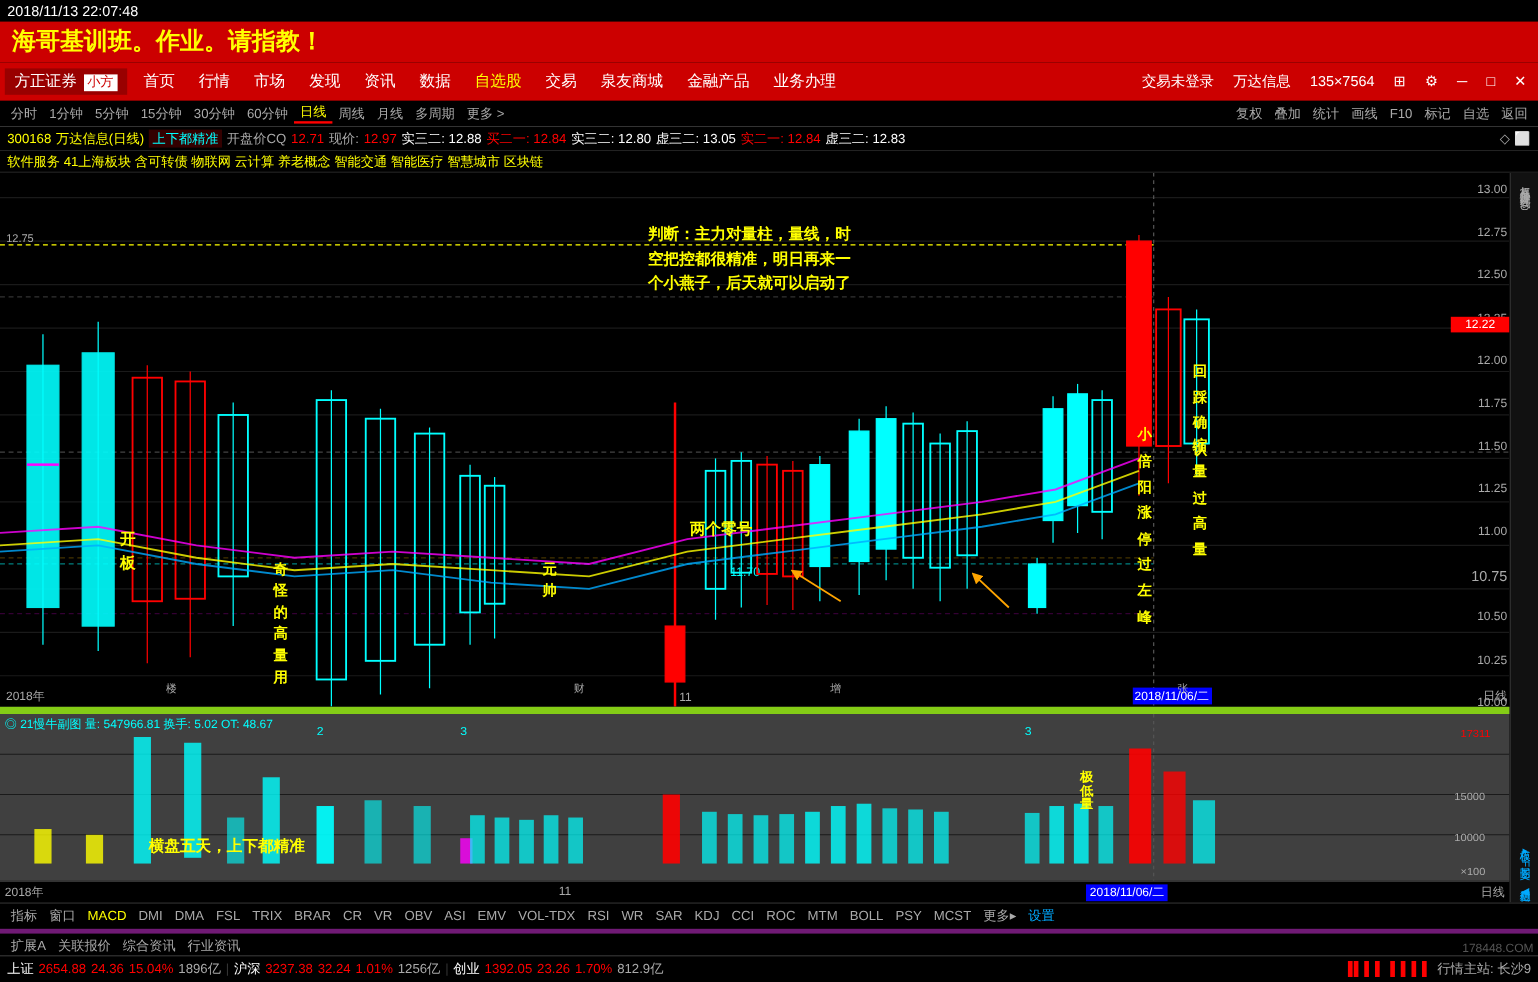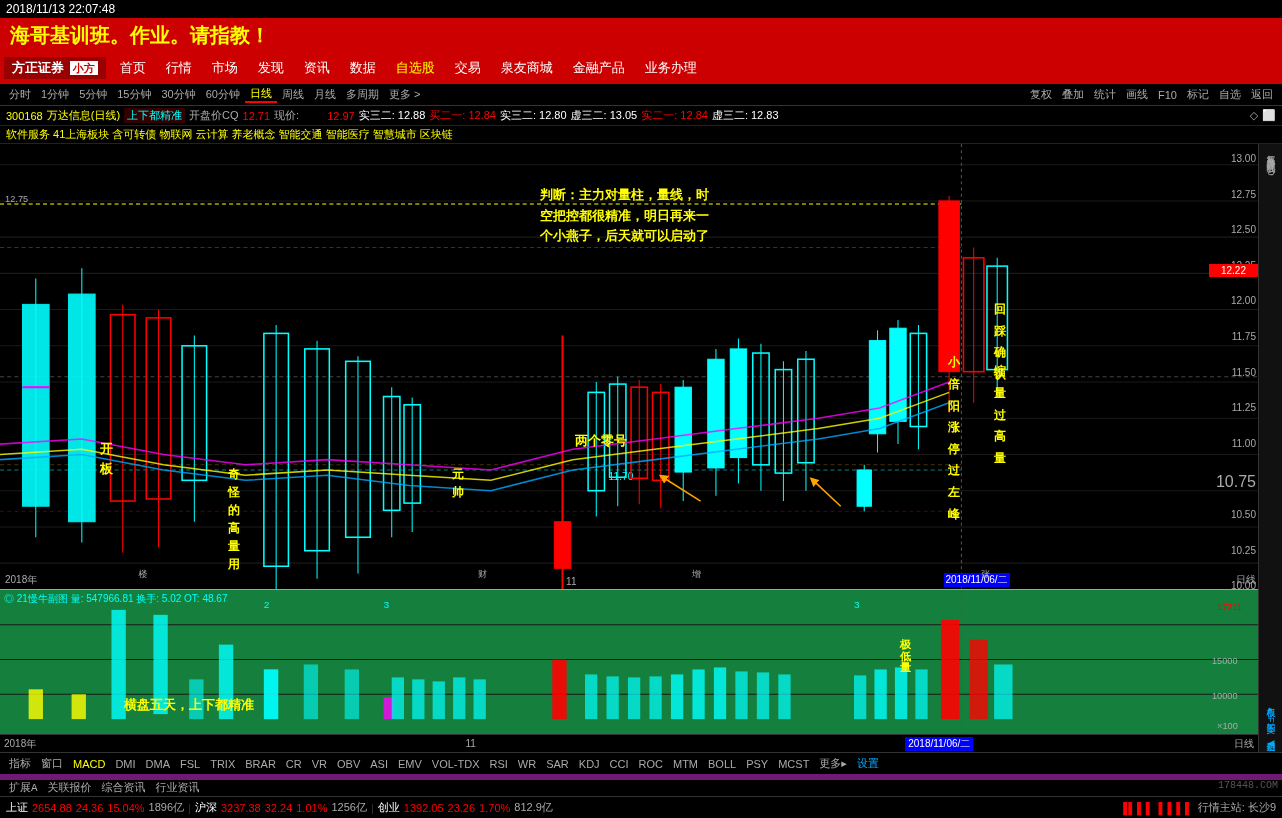--- a/index.html
+++ b/index.html
@@ -6,21 +6,21 @@
     body { width: 1282px; height: 818px; background: #000; font-family: 'SimHei', 'Microsoft YaHei', sans-serif; overflow: hidden; font-size: 12px; color: #fff; }
 
     
     #title-bar { background: #000; color: #fff; font-size: 12px; padding: 2px 6px; display: flex; align-items: center; }
 
     
     #top-banner { background: #c00; color: #ff0; font-size: 20px; font-weight: bold; padding: 4px 10px; line-height: 1.3; }
 
     
     #menu-bar { background: #c00; display: flex; align-items: center; height: 32px; padding: 0 4px; }
-    #menu-logo { color: #fff; font-size: 13px; font-weight: bold; background: #900; padding: 2px 8px; margin-right: 4px; white-space: nowrap; }
+    #menu-logo { color: #fff; font-size: 13px; font-weight: normal; background: #900; padding: 2px 8px; margin-right: 4px; white-space: nowrap; }
     .menu-item { color: #fff; font-size: 13px; padding: 0 10px; cursor: pointer; height: 32px; display: flex; align-items: center; }
     #menu-right { margin-left: auto; display: flex; align-items: center; gap: 4px; color: #fff; font-size: 12px; }
     #menu-right span { padding: 0 6px; }
 
     
     #toolbar { background: #000; display: flex; align-items: center; height: 22px; padding: 0 4px; border-bottom: 1px solid #333; }
     .toolbar-item { color: #aaa; font-size: 11px; padding: 0 5px; cursor: pointer; }
     .toolbar-item.active { color: #fff; border-bottom: 2px solid #f00; }
 
     
@@ -74,20 +74,30 @@
     <div class="menu-item">行情</div>
     <div class="menu-item">市场</div>
     <div class="menu-item">发现</div>
     <div class="menu-item">资讯</div>
     <div class="menu-item">数据</div>
     <div class="menu-item" style="color:#ff0;">自选股</div>
     <div class="menu-item">交易</div>
     <div class="menu-item">泉友商城</div>
     <div class="menu-item">金融产品</div>
     <div class="menu-item">业务办理</div>
+    <div id="menu-right">
+      <span style="cursor:pointer;">交易未登录</span>
+      <span style="cursor:pointer;">万达信息</span>
+      <span>135×7564</span>
+      <span style="cursor:pointer;">⊞</span>
+      <span style="cursor:pointer;">⚙</span>
+      <span style="cursor:pointer;">─</span>
+      <span style="cursor:pointer;">□</span>
+      <span style="cursor:pointer;">✕</span>
+    </div>
   </div>
 
   <div id="toolbar">
     <span class="toolbar-item">分时</span>
     <span class="toolbar-item">1分钟</span>
     <span class="toolbar-item">5分钟</span>
     <span class="toolbar-item">15分钟</span>
     <span class="toolbar-item">30分钟</span>
     <span class="toolbar-item">60分钟</span>
     <span class="toolbar-item active" style="color:#ff0;border-bottom:2px solid #f00;">日线</span>
@@ -106,21 +116,21 @@
     <span class="toolbar-item">返回</span>
   </div>
 
   <div id="stock-info">
     <span style="color:#ff0;cursor:pointer;">300168</span>
     <span style="color:#ff0;">万达信息(日线)</span>
     <span style="color:#0ff;background:#300;padding:0 3px;">上下都精准</span>
     <span style="color:#aaa;">开盘价CQ</span>
     <span style="color:#f00;">12.71</span>
     <span style="color:#aaa;">现价:</span>
-    <span style="color:#f00;margin-left:24px;">12.97</span>
+    <span style="color:#f00;">12.97</span>
     <span style="color:#fff;">实三二: 12.88</span>
     <span style="color:#f00;">买二一: 12.84</span>
     <span style="color:#fff;">实三二: 12.80</span>
     <span style="color:#fff;">虚三二: 13.05</span>
     <span style="color:#f00;">实二一: 12.84</span>
     <span style="color:#fff;">虚三二: 12.83</span>
     <span style="flex:1;"></span>
     <span style="color:#aaa;">◇</span>
     <span style="color:#aaa;cursor:pointer;">⬜</span>
   </div>
@@ -314,42 +324,42 @@
         
         <div style="position:absolute;right:2px;top:2%;color:#aaa;font-size:10px;">13.00</div>
         <div style="position:absolute;right:2px;top:10%;color:#aaa;font-size:10px;">12.75</div>
         <div style="position:absolute;right:2px;top:18%;color:#aaa;font-size:10px;">12.50</div>
         <div style="position:absolute;right:2px;top:26%;color:#aaa;font-size:10px;">12.25</div>
         <div style="position:absolute;right:2px;top:34%;color:#aaa;font-size:10px;">12.00</div>
         <div style="position:absolute;right:2px;top:42%;color:#aaa;font-size:10px;">11.75</div>
         <div style="position:absolute;right:2px;top:50%;color:#aaa;font-size:10px;">11.50</div>
         <div style="position:absolute;right:2px;top:58%;color:#aaa;font-size:10px;">11.25</div>
         <div style="position:absolute;right:2px;top:66%;color:#aaa;font-size:10px;">11.00</div>
-        <div style="position:absolute;right:2px;top:74%;color:#aaa;font-size:16px;">10.75</div>
+        <div style="position:absolute;right:2px;top:74%;color:#aaa;font-size:12px;">10.75</div>
         <div style="position:absolute;right:2px;top:82%;color:#aaa;font-size:10px;">10.50</div>
         <div style="position:absolute;right:2px;top:90%;color:#aaa;font-size:10px;">10.25</div>
         <div style="position:absolute;right:2px;top:98%;color:#aaa;font-size:10px;">10.00</div>
 
         
         <div style="position:absolute;right:0px;top:27%;background:#f00;color:#fff;font-size:10px;padding:1px 12px;white-space:nowrap;">12.22</div>
 
         
         <div style="position:absolute;bottom:2px;left:5px;color:#aaa;font-size:10px;">2018年</div>
         <div style="position:absolute;bottom:2px;left:45%;color:#aaa;font-size:10px;">11</div>
         <div style="position:absolute;bottom:2px;left:75%;background:#00f;color:#fff;font-size:10px;padding:0 2px;">2018/11/06/二</div>
         <div style="position:absolute;bottom:2px;right:2px;color:#aaa;font-size:10px;">日线</div>
 
         
         <div style="position:absolute;bottom:8px;left:11%;color:#aaa;font-size:9px;">楼</div>
         <div style="position:absolute;bottom:8px;left:38%;color:#aaa;font-size:9px;">财</div>
         <div style="position:absolute;bottom:8px;left:55%;color:#aaa;font-size:9px;">增</div>
         <div style="position:absolute;bottom:8px;left:78%;color:#aaa;font-size:9px;">张</div>
       </div>
 
-      <div id="sub-chart" style="height:145px;background:#15803d;position:relative;border-top:1px solid #84cc16;overflow:hidden;">
+      <div id="sub-chart" style="height:145px;background:#404040;position:relative;border-top:6px solid #84cc16;overflow:hidden;">
 
         <div style="position:absolute;top:2px;left:4px;color:#0ff;font-size:10px;z-index:2;">
           ◎ 21慢牛副图  量: 547966.81  换手: 5.02  OT: 48.67
         </div>
 
         <svg width="100%" height="100%" viewBox="0 0 1230 145" preserveAspectRatio="none" style="position:absolute;top:0;left:0;">
 
           <line x1="0" y1="35" x2="1230" y2="35" stroke="#1a1a1a" stroke-width="1"></line>
           <line x1="0" y1="70" x2="1230" y2="70" stroke="#1a1a1a" stroke-width="1"></line>
           <line x1="0" y1="105" x2="1230" y2="105" stroke="#1a1a1a" stroke-width="1"></line>
@@ -463,21 +473,21 @@
     <span class="ind-tab">CCI</span>
     <span class="ind-tab">ROC</span>
     <span class="ind-tab">MTM</span>
     <span class="ind-tab">BOLL</span>
     <span class="ind-tab">PSY</span>
     <span class="ind-tab">MCST</span>
     <span class="ind-tab">更多▸</span>
     <span class="ind-tab" style="color:#0af;">设置</span>
   </div>
 
-  <div id="indicator-tabs2" style="background:#000;display:flex;align-items:flex-start;height:22px;padding:0 4px;border-top:6px solid #701a75;flex-shrink:0;font-family:Liberation Mono, monospace;">
+  <div id="indicator-tabs2" style="background:#000;display:flex;align-items:flex-end;height:22px;padding:0 4px;border-top:4px solid #701a75;flex-shrink:0;">
     <span class="ind-tab">扩展A</span>
     <span class="ind-tab">关联报价</span>
     <span class="ind-tab">综合资讯</span>
     <span class="ind-tab">行业资讯</span>
     <span style="flex:1;"></span>
     <span style="color:#555;font-size:10px;">178448.COM</span>
   </div>
 
   <div id="status-bar" style="background:#000;height:22px;display:flex;align-items:center;padding:0 6px;font-size:11px;border-top:1px solid #333;flex-shrink:0;gap:4px;">
     <span style="color:#fff;">上证</span>

